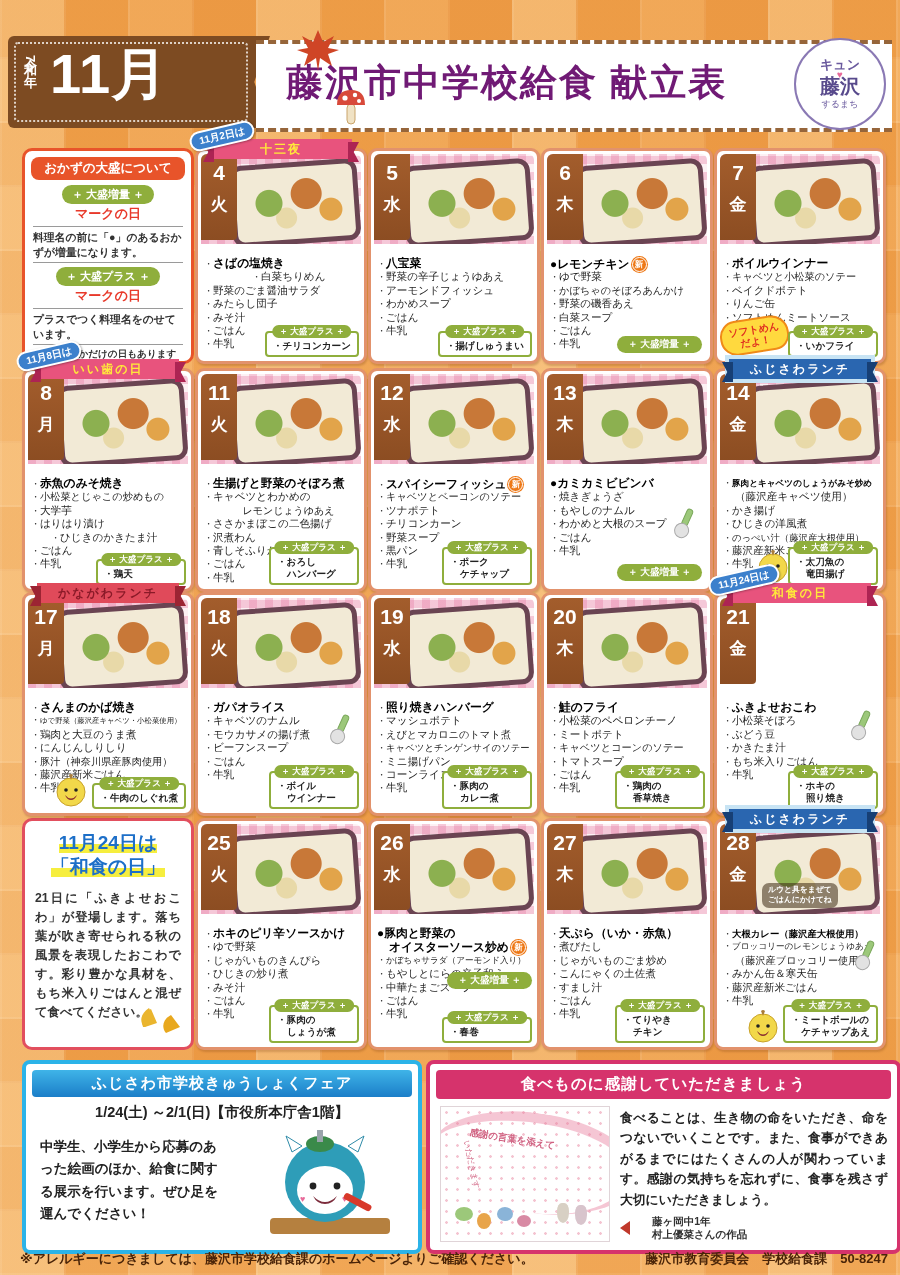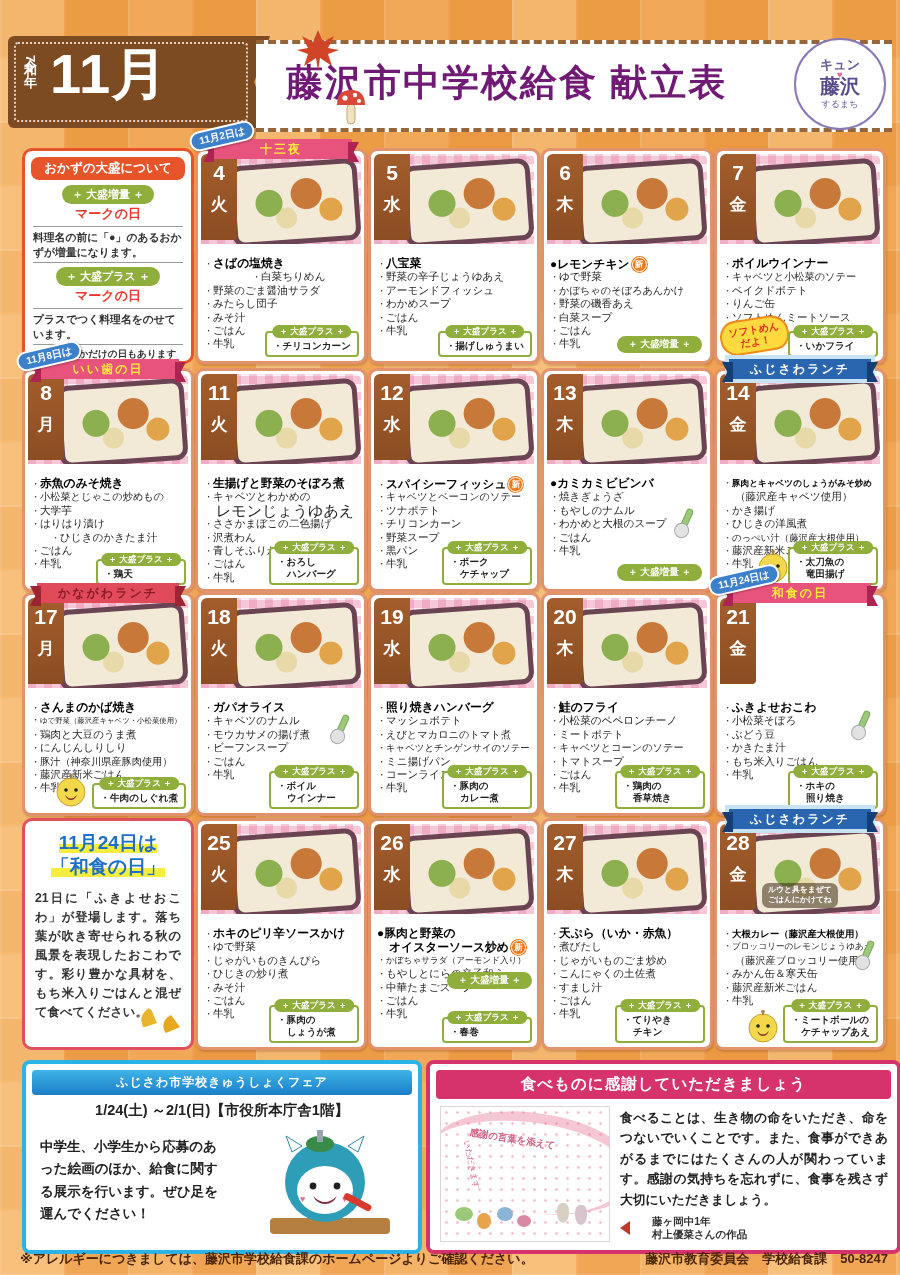--- a/index.html
+++ b/index.html
@@ -74,21 +74,21 @@
   .spoon{position:absolute;z-index:3;transform:rotate(24deg);}
   .mascot{position:absolute;z-index:3;}
   
   .washokubox{position:absolute;left:22px;top:818px;width:166px;height:226px;background:#fff;border:3px solid #e24f5e;border-radius:10px;z-index:2;}
   .wtitle{font-size:19px;font-weight:bold;color:#1d6fc8;text-align:center;line-height:1.25;margin-top:10px;white-space:nowrap;}
   .wtitle .hl{background:linear-gradient(transparent 55%, #f6ee3e 55%);}
   .wbody{margin:10px 10px 0;font-size:12.3px;font-weight:bold;color:#333;line-height:1.55;text-align:justify;}
   .ginkgo{position:absolute;right:8px;bottom:6px;}
   
   .fairbox{position:absolute;left:22px;top:1060px;width:392px;height:186px;background:#fff;border:4px solid #2bb3e8;border-radius:8px;z-index:2;}
-  .fair-title{margin:6px;background:linear-gradient(#3fb4e8,#1b7ec8);color:#fff;font-size:12px;font-weight:bold;text-align:center;padding:4px 0;border-radius:4px;letter-spacing:1px;white-space:nowrap;}
+  .fair-title{margin:6px;background:linear-gradient(#3fb4e8,#1b7ec8);color:#fff;font-size:15px;font-weight:bold;text-align:center;padding:4px 0;border-radius:4px;letter-spacing:1px;white-space:nowrap;}
   .fair-date{text-align:center;font-size:14.5px;font-weight:bold;color:#222;margin-top:2px;white-space:nowrap;}
   .fair-body{position:absolute;left:14px;top:72px;width:185px;font-size:13.5px;font-weight:bold;color:#222;line-height:1.65;}
   .fair-mascot{position:absolute;right:18px;bottom:6px;}
   .gratbox{position:absolute;left:426px;top:1060px;width:467px;height:186px;background:#fff;border:4px solid #d6336c;border-radius:8px;z-index:2;}
   .grat-title{margin:6px;background:#d6336c;color:#fff;font-size:15.5px;font-weight:bold;text-align:center;padding:4px 0;border-radius:4px;letter-spacing:1px;white-space:nowrap;}
   .artwork{position:absolute;left:10px;top:42px;width:168px;height:134px;background:#fff;border:1px solid #e0d4d8;overflow:hidden;
     background-image:radial-gradient(#f4c3d0 1px, transparent 1.6px);background-size:11px 11px;}
   .art-arc{position:absolute;left:-12px;top:6px;width:200px;height:90px;border:10px solid rgba(232,130,160,.45);border-bottom:none;border-left:none;border-radius:50%;transform:rotate(8deg);}
   .art-text{position:absolute;left:28px;top:26px;color:#d06080;font-size:9.5px;font-weight:bold;transform:rotate(9deg);white-space:nowrap;}
   .art-text2{position:absolute;left:6px;top:52px;color:#d06080;font-size:8px;transform:rotate(78deg);white-space:nowrap;}
@@ -260,21 +260,21 @@
       <div class="photo">
         <div class="tray"></div>
       </div>
       <div class="daybox">
         <div class="num">11</div>
         <div class="wd">火</div>
       </div>
       <div class="menu">
         <div class="mi" style="font-size:11.8px;"><span style="font-size:9px;">・</span><b>生揚げと野菜のそぼろ煮</b></div>
         <div class="mi" style="font-size:10.6px;"><span style="font-size:9px;">・</span>キャベツとわかめの</div>
-        <div class="mi" style="font-size:15px;padding-left:12px;">レモンじょうゆあえ</div>
+        <div class="mi" style="font-size:10px;padding-left:12px;text-align:center;">レモンじょうゆあえ</div>
         <div class="mi" style="font-size:10.6px;"><span style="font-size:9px;">・</span>ささかまぼこの二色揚げ</div>
         <div class="mi" style="font-size:10.6px;"><span style="font-size:9px;">・</span>沢煮わん</div>
         <div class="mi" style="font-size:10.6px;"><span style="font-size:9px;">・</span>青しそふりかけ</div>
         <div class="mi" style="font-size:10.6px;"><span style="font-size:9px;">・</span>ごはん</div>
         <div class="mi" style="font-size:10.6px;"><span style="font-size:9px;">・</span>牛乳</div>
       </div>
       <div class="plusbox">
         <div class="pluspill">＋ 大盛プラス ＋</div>
         <div class="plusitem" style="">・おろし</div>
         <div class="plusitem" style="padding-left:10px;">ハンバーグ</div>

